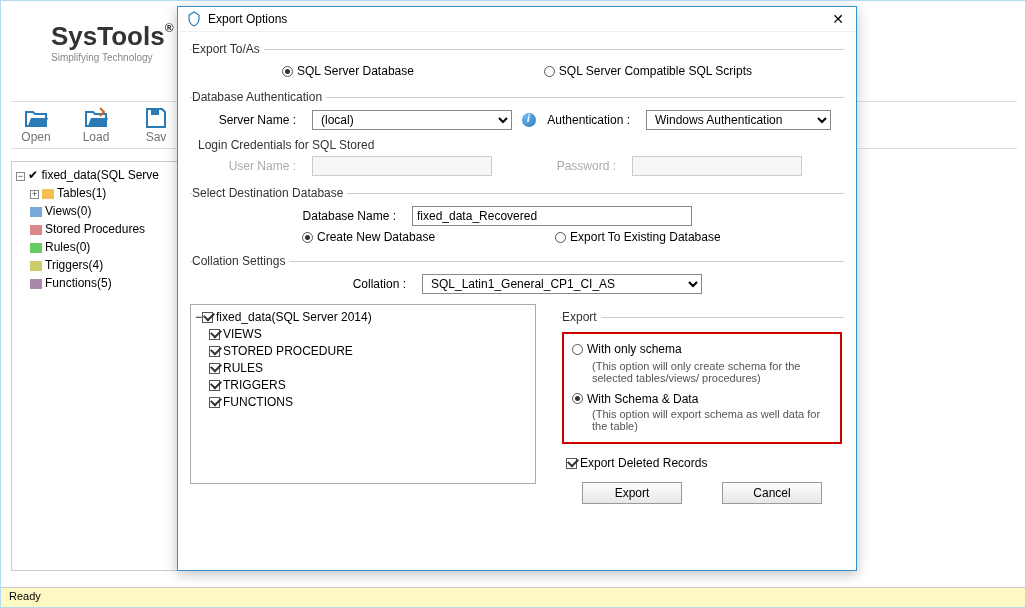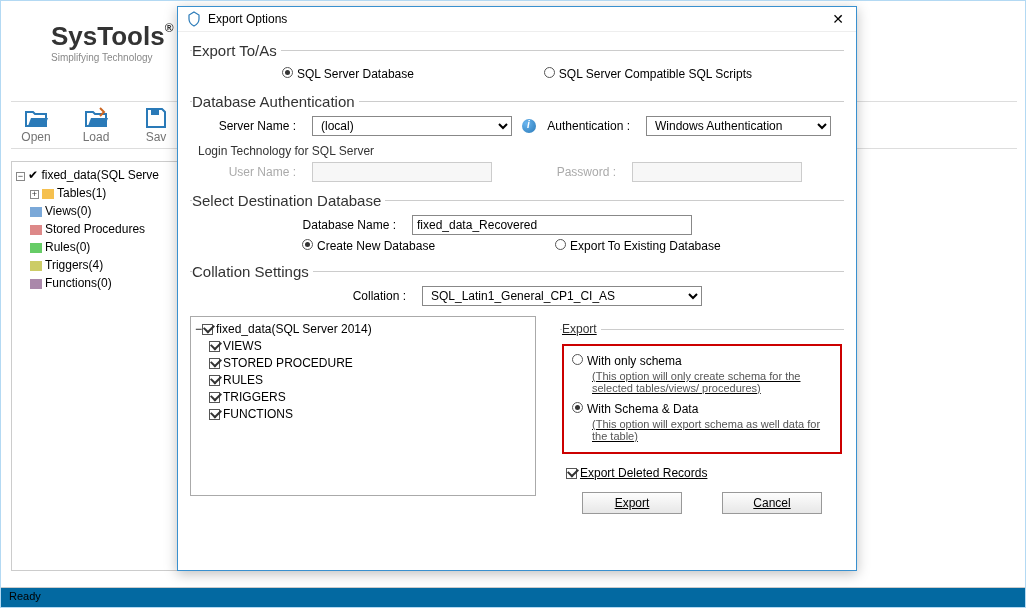--- a/index.html
+++ b/index.html
@@ -10,47 +10,47 @@
 .logo-area .tag { font-size: 10px; color: #888; }
 .toolbar { position: absolute; top: 100px; left: 10px; display: flex; gap: 10px; border-top: 1px solid #ddd; border-bottom: 1px solid #ddd; padding: 4px 0; width: 1006px; }
 .toolbar .tbtn { display: flex; flex-direction: column; align-items: center; width: 50px; cursor: pointer; color: #2a7ab8; }
 .toolbar .tbtn svg { width: 28px; height: 24px; fill: #2a7ab8; }
 .toolbar .tbtn span { color: #737373; }
 .sidebar { position: absolute; top: 160px; left: 10px; width: 200px; height: 410px; border: 1px solid #ccc; padding: 4px; font-size: 12px; }
 .tree ul { list-style: none; padding-left: 14px; }
 .tree li { line-height: 18px; white-space: nowrap; }
 .tree .exp { display: inline-block; width: 9px; height: 9px; border: 1px solid #888; text-align: center; line-height: 7px; font-size: 9px; margin-right: 3px; color: #333; }
 .tree .ico { display: inline-block; width: 12px; height: 10px; margin-right: 3px; background: #f5c04f; vertical-align: middle; }
-.statusbar { position: absolute; bottom: 0; left: 0; right: 0; height: 20px; background: #0369a1; border-top: 1px solid #ccc; padding: 2px 8px; font-size: 11px; }
+.statusbar { position: absolute; bottom: 0; left: 0; right: 0; height: 20px; background: #fef9c3; border-top: 1px solid #ccc; padding: 2px 8px; font-size: 11px; }
 
 .dialog { position: absolute; top: 5px; left: 176px; width: 680px; height: 565px; background: #fff; border: 1px solid #3990cf; box-shadow: 0 3px 12px rgba(0,0,0,.25); }
 .dlg-title { display: flex; align-items: center; padding: 4px 8px; border-bottom: 1px solid #eee; }
 .dlg-title .ticon { width: 16px; height: 16px; margin-right: 6px; }
 .dlg-title .ttxt { flex: 1; font-size: 12px; }
 .dlg-title .close { font-size: 14px; cursor: pointer; padding: 0 4px; }
 .dlg-body { padding: 4px 12px; }
 fieldset { border: none; border-top: 1px solid #ccc; margin-top: 6px; padding: 4px 2px 2px; }
-fieldset > legend { font-size: 15px; padding: 0 4px 0 0; color: #333; }
+fieldset > legend { font-size: 12px; padding: 0 4px 0 0; color: #333; }
 .row { display: flex; align-items: center; gap: 10px; padding: 2px 0; }
-.radio { display: inline-flex; align-items: flex-start; gap: 4px; }
+.radio { display: inline-flex; align-items: center; gap: 4px; }
 .radio .dot { width: 11px; height: 11px; border: 1px solid #555; border-radius: 50%; display: inline-flex; align-items: center; justify-content: center; }
 .radio .dot.sel::after { content: ""; width: 5px; height: 5px; background: #333; border-radius: 50%; }
 label.lbl { min-width: 110px; text-align: right; padding-right: 6px; font-size: 12px; }
 label.lbl.dis { color: #aaa; }
 select, input[type=text] { border: 1px solid #888; font-size: 12px; padding: 1px 4px; height: 20px; background: #fff; }
 input.dis { background: #f7f7f7; border-color: #ccc; color: #aaa; }
 .info-icon { width: 14px; height: 14px; border-radius: 50%; background: radial-gradient(circle at 30% 30%, #6bb6f0, #2a7ab8); display: inline-block; position: relative; }
 .info-icon::after { content: "i"; color: #fff; font-style: italic; font-size: 10px; font-weight: bold; position: absolute; left: 5px; top: 0; }
 .lower { display: flex; gap: 24px; margin-top: 6px; }
 .treebox { width: 346px; height: 180px; border: 1px solid #aaa; padding: 4px; overflow: auto; font-size: 12px; }
 .treebox ul { list-style: none; padding-left: 14px; }
 .treebox li { line-height: 17px; }
 .chk { width: 11px; height: 11px; border: 1px solid #555; display: inline-block; margin-right: 3px; vertical-align: middle; position: relative; background: #fff; }
 .chk.on::after { content: ""; position: absolute; left: 1px; top: -1px; width: 8px; height: 5px; border-left: 2px solid #333; border-bottom: 2px solid #333; transform: rotate(-45deg); }
-.exportcol { flex: 1; text-decoration: underline; }
+.exportcol { flex: 1; }
 .exportgroup { border-top: 1px solid #ccc; padding-top: 4px; }
 .exportgroup legend { font-size: 12px; }
 .redbox { border: 2px solid #c00; padding: 8px 8px 10px; margin-top: 4px; }
 .redbox .desc { font-size: 11px; color: #555; padding-left: 20px; margin-top: 2px; }
 .chkrow { margin-top: 10px; padding-left: 6px; }
 .btnrow { display: flex; gap: 40px; justify-content: center; margin-top: 12px; }
 .btn { width: 100px; height: 22px; border: 1px solid #999; background: linear-gradient(#fdfdfd,#e7e7e7); font-size: 12px; cursor: pointer; }
 </style>
 </head>
 <body>
@@ -88,21 +88,21 @@
 <div class="sidebar">
   <div class="tree">
     <ul style="padding-left:0">
       <li><span class="exp">−</span>✔ <span>fixed_data(SQL Serve</span>
         <ul>
           <li><span class="exp">+</span><span class="ico"></span><span>Tables(1)</span></li>
           <li><span class="ico" style="background:#7aa8d8"></span><span>Views(0)</span></li>
           <li><span class="ico" style="background:#d88"></span><span>Stored Procedures</span></li>
           <li><span class="ico" style="background:#6c6"></span><span>Rules(0)</span></li>
           <li><span class="ico" style="background:#cc6"></span><span>Triggers(4)</span></li>
-          <li><span class="ico" style="background:#a8a"></span><span>Functions(0)</span></li>
+          <li><span class="ico" style="background:#a8a"></span><span>Functions(5)</span></li>
         </ul>
       </li>
     </ul>
   </div>
 </div>
 
 <div class="statusbar"><span>Ready</span></div>
 
 <div class="dialog">
   <div class="dlg-title">
@@ -130,21 +130,21 @@
 
     <fieldset>
       <legend>Database Authentication</legend>
       <div class="row">
         <label class="lbl">Server Name :</label>
         <select style="width:200px"><option>(local)</option></select>
         <span class="info-icon"></span>
         <label class="lbl" style="min-width:90px">Authentication :</label>
         <select style="width:185px"><option>Windows Authentication</option></select>
       </div>
-      <div style="font-size:12px;margin:6px 0 2px 6px;color:#333">Login Technology for SQL Server</div>
+      <div style="font-size:12px;margin:6px 0 2px 6px;color:#333">Login Credentials for SQL Stored</div>
       <div class="row">
         <label class="lbl dis">User Name :</label>
         <input type="text" class="dis" style="width: 180px;" disabled="">
         <label class="lbl dis" style="min-width:120px">Password :</label>
         <input type="text" class="dis" style="width: 170px;" disabled="">
       </div>
     </fieldset>
 
     <fieldset>
       <legend>Select Destination Database</legend>

